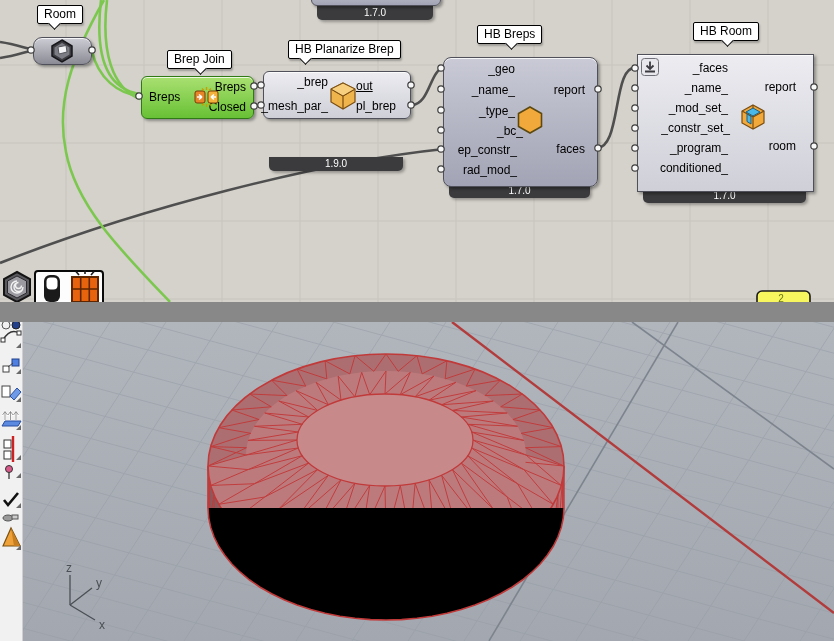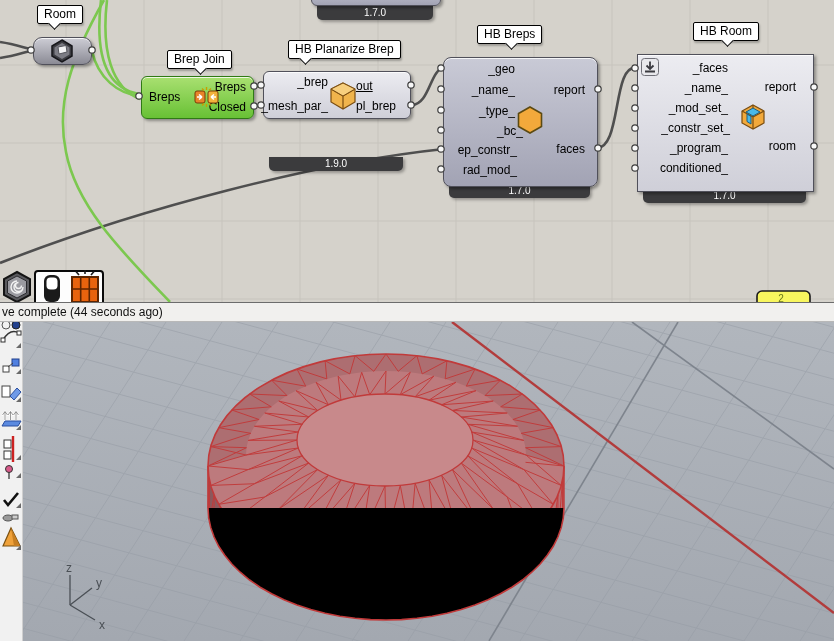--- a/index.html
+++ b/index.html
@@ -183,23 +183,20 @@
           <path d="M80.7,277 v25 M89.3,277 v25 M72,289 h26" stroke="#5d2500" stroke-width="1.6"></path>
           <path d="M85,270 v4 M76,271.5 l3,3.5 M94,271.5 l-3,3.5" stroke="#1a1a1a" stroke-width="1.6"></path>
         </g>
         <g>
           <rect x="757" y="291" width="53" height="20" rx="5" fill="#f8f65e" stroke="#1a1a1a" stroke-width="1.6"></rect>
           <text x="781" y="302" font-size="10" fill="#6a7a18" text-anchor="middle" font-family="Liberation Sans,sans-serif">2</text>
         </g>
       </svg>
 </div>
 
-<div id="status-bar">
-  <span>ve complete (44 seconds ago)</span>
-</div>
 
 <div id="rhino">
   <div id="rh-toolbar">
     <svg width="22" height="319" id="rh-tb-svg">
           <circle cx="6" cy="3" r="4" fill="none" stroke="#555"></circle>
           <circle cx="16" cy="3" r="4" fill="#22408c" stroke="#222"></circle>
           <path d="M3,18 Q10,6 19,11" fill="none" stroke="#333" stroke-width="1.6"></path>
           <rect x="1" y="16" width="4" height="4" fill="#fff" stroke="#333"></rect>
           <rect x="17" y="9" width="4" height="4" fill="#fff" stroke="#333"></rect>
           <polygon points="16,26 21,26 21,21" fill="#6a6a6a"></polygon>

